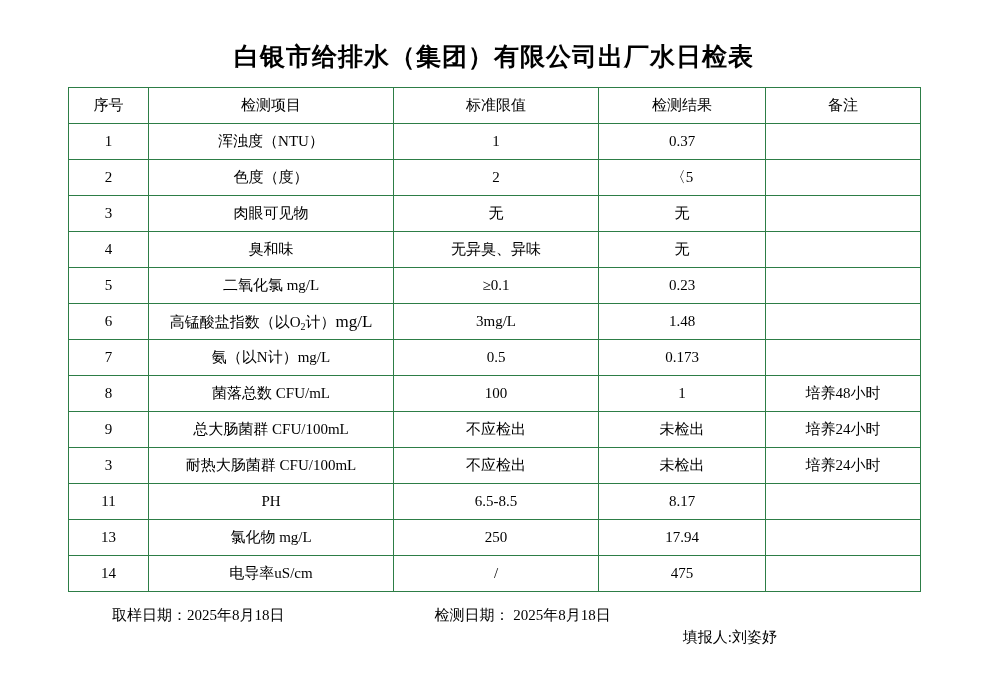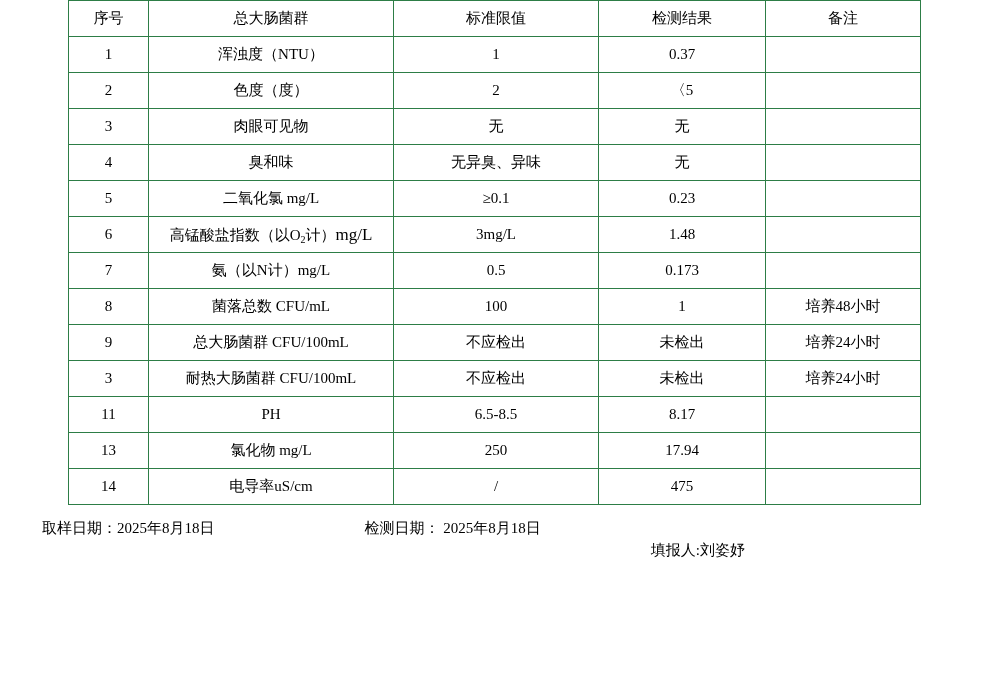--- a/index.html
+++ b/index.html
@@ -64,48 +64,49 @@
     font-size: 17px;
   }
   sub {
     font-size: 10px;
     vertical-align: baseline;
     position: relative;
     bottom: -3px;
   }
   .footer {
     display: flex;
-    padding: 14px 78px 0 42px;
+    padding: 14px 78px 0 112px;
     font-size: 15px;
     box-sizing: border-box;
   }
   .footer .f-item { white-space: nowrap; }
   .f-sample { margin-right: 150px; }
-  .f-test { margin-right: 110px; }
+  .f-test { margin-right: 72px; }
   .f-filler { flex: 0 0 auto; margin-top: 22px; }
 </style>
 </head>
 <body>
 
 <div class="page">
 
+  <div class="title">白银市给排水（集团）有限公司出厂水日检表</div>
 
   <div class="table-wrap">
     <table class="report">
       <colgroup>
         <col class="c0">
           <col class="c1">
           <col class="c2">
           <col class="c3">
           <col class="c4">
       </colgroup>
       <thead>
         <tr>
           <td>序号</td>
-          <td>总大肠菌群</td>
+          <td>检测项目</td>
           <td>标准限值</td>
           <td>检测结果</td>
           <td>备注</td>
         </tr>
       </thead>
       <tbody>
         <tr>
           <td>1</td>
           <td>浑浊度（NTU）</td>
           <td>1</td>

